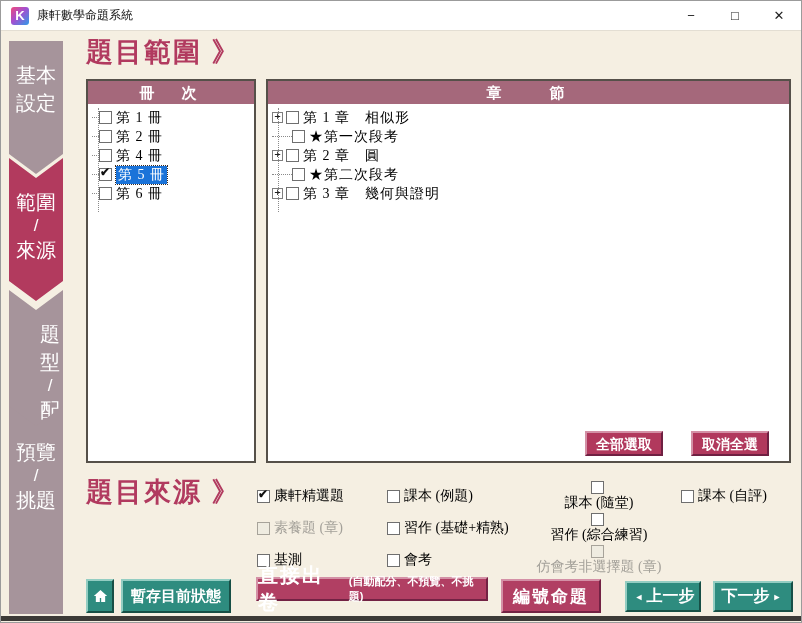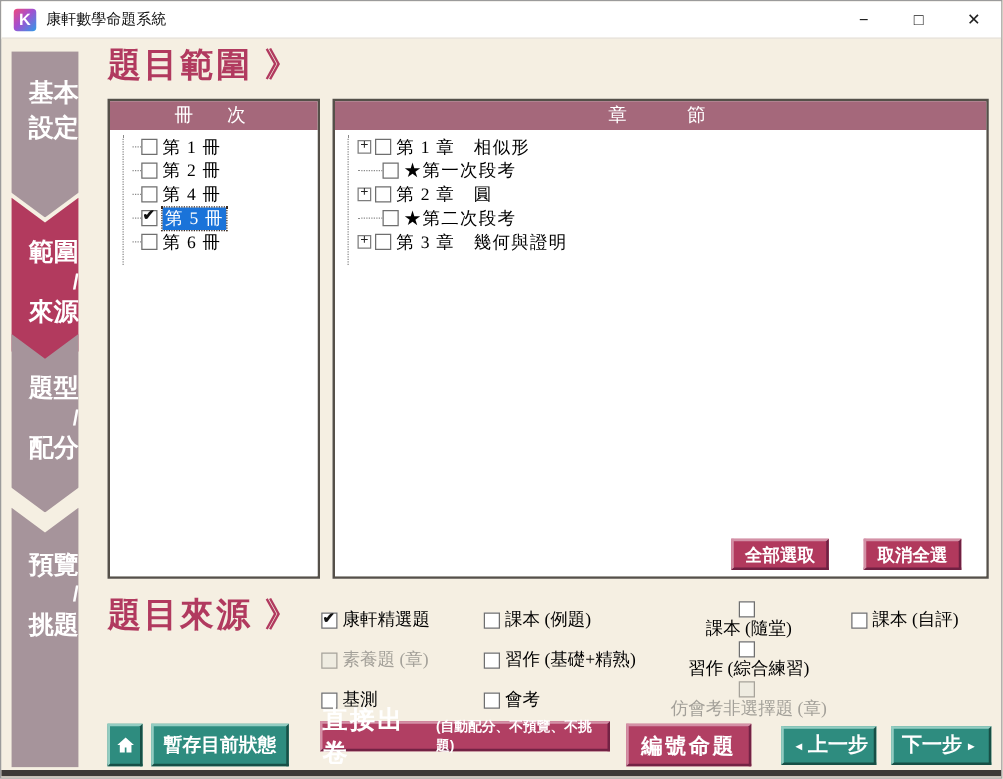--- a/index.html
+++ b/index.html
@@ -17,37 +17,37 @@
     color:#fff;font-weight:bold;font-size:13px;line-height:18px;text-align:center;}
   .app-title{font-size:12px;color:#111;}
   .win-controls{margin-left:auto;display:flex;height:100%;}
   .win-btn{width:44px;height:100%;display:flex;align-items:center;justify-content:center;
     font-size:13px;color:#222;cursor:default;}
   
   .bottom-edge{position:absolute;left:0;right:0;bottom:1px;height:5px;background:#3c3a37;}
   
   .tab{position:absolute;left:8px;width:54px;background:#a6949b;color:#fff;text-align:center;}
   .tab.active{background:#b23a5e;}
-  .tab .tl{font-size:20px;font-weight:bold;line-height:28px;text-align:right;}
+  .tab .tl{font-size:20px;font-weight:normal;line-height:28px;}
   .tab .tl.slash{font-size:17px;line-height:20px;}
   .tab1{top:40px;height:133px;clip-path:polygon(0 0,100% 0,100% calc(100% - 20px),50% 100%,0 calc(100% - 20px));padding-top:20px;}
   .tab2{top:157px;height:143px;clip-path:polygon(0 0,50% 20px,100% 0,100% calc(100% - 20px),50% 100%,0 calc(100% - 20px));padding-top:30px;}
-  .tab3{top:266px;height:143px;clip-path:polygon(0 0,50% 20px,100% 0,100% calc(100% - 20px),50% 100%,0 calc(100% - 20px));padding-top:30px;}
+  .tab3{top:289px;height:143px;clip-path:polygon(0 0,50% 20px,100% 0,100% calc(100% - 20px),50% 100%,0 calc(100% - 20px));padding-top:30px;padding-left:28px;}
   .tab4{top:405px;height:208px;clip-path:polygon(0 0,50% 20px,100% 0,100% 100%,0 100%);padding-top:32px;}
   
   .sec-title{position:absolute;color:#b13a5f;font-size:27px;font-weight:bold;letter-spacing:2px;}
   .t-scope{left:85px;top:33px;}
   .t-source{left:85px;top:473px;}
   
   .panel{position:absolute;border:2px solid #555049;background:#fff;}
   .panel-vol{left:85px;top:78px;width:170px;height:384px;}
   .panel-chp{left:265px;top:78px;width:525px;height:384px;}
-  .panel-h{height:23px;background:#a5687b;color:#fff;font-size:15px;font-weight:normal;
+  .panel-h{height:23px;background:#a5687b;color:#fff;font-size:15px;font-weight:bold;
     line-height:23px;text-align:center;letter-spacing:6px;}
-  .panel-body{position:relative;height:calc(100% - 23px);background:#fff;padding-top:4px;padding-left:14px;}
+  .panel-body{position:relative;height:calc(100% - 23px);background:#fff;padding-top:4px;}
   .rail{position:absolute;left:10px;top:4px;height:104px;border-left:1px dotted #8a8a8a;}
   .trow{display:flex;align-items:center;height:19px;padding-left:4px;white-space:nowrap;}
   .twig{width:7px;border-top:1px dotted #8a8a8a;flex:0 0 auto;}
   .twig.long{width:20px;}
   .plusbox{flex:0 0 auto;width:11px;height:11px;border:1px solid #7e7e7e;background:#fff;
     font-size:11px;line-height:8px;text-align:center;color:#222;margin-right:3px;
     font-family:"Liberation Mono",monospace;}
   .cb{flex:0 0 auto;width:13px;height:13px;border:1px solid #6f6f6f;background:#fff;
     margin-right:4px;position:relative;}
   .cb .mark{position:absolute;left:0;top:-3px;font-size:12px;font-weight:bold;color:#111;line-height:13px;}

